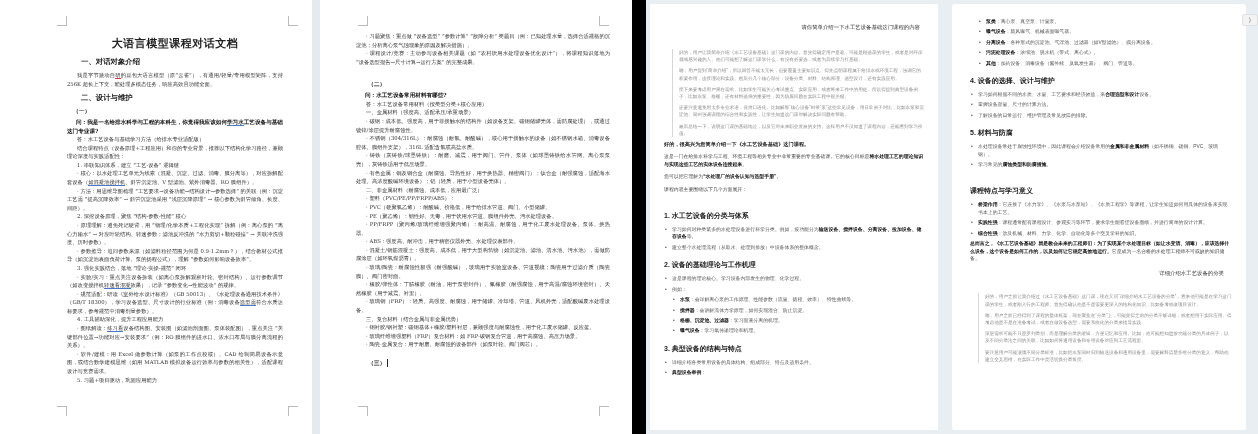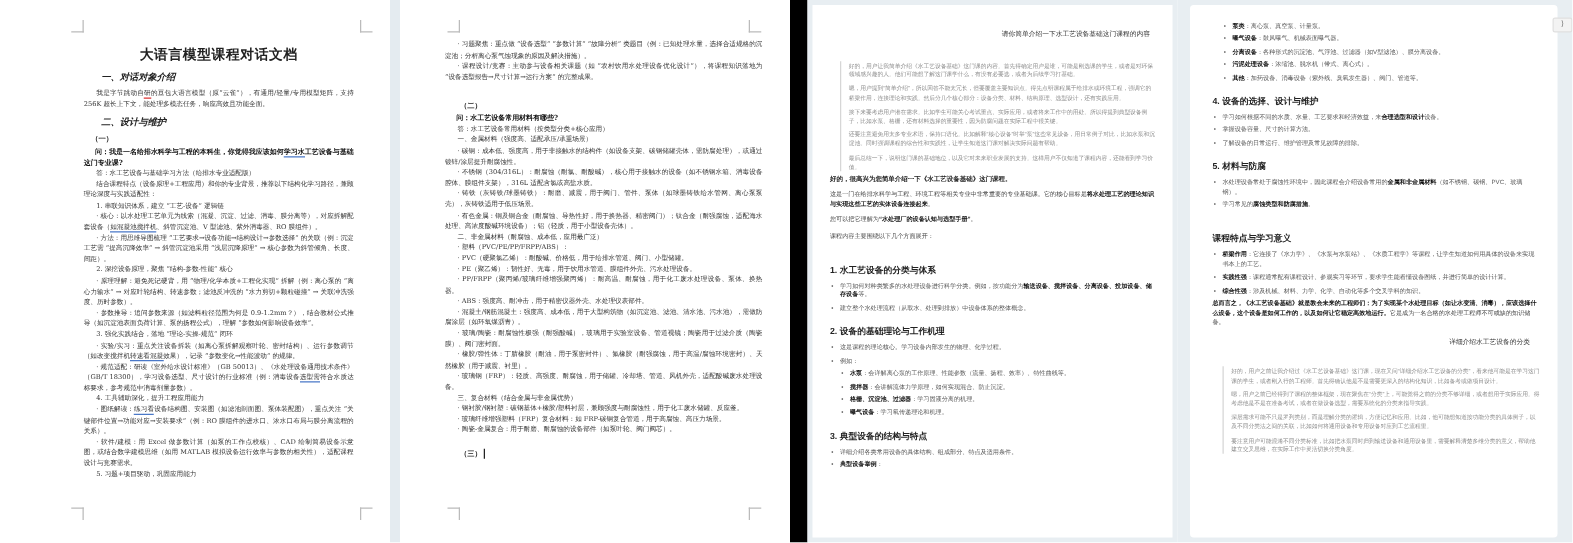--- a/index.html
+++ b/index.html
@@ -15,21 +15,21 @@
   #p2 { left: 320px; width: 312px; }
   .docinner { position: absolute; left: 44px; right: 36px; top: 28px; font-family: "DejaVu Serif", "Liberation Serif", serif; }
   #p2 .docinner { left: 36px; right: 22px; }
   .crop { position: absolute; width: 10px; height: 10px; border-color: #bbb; border-style: solid; }
   .crop.tl { border-width: 0 1px 1px 0; }
   .crop.tr { border-width: 0 0 1px 1px; }
   .crop.bl { border-width: 1px 1px 0 0; }
   .crop.br { border-width: 1px 0 0 1px; }
 
   .doc-title { text-align: center; font-size: 11px; font-weight: bold; margin: 8px 0 6px; letter-spacing: 0.5px; }
-  .doc-h { font-size: 7.4px; font-weight: bold; margin: 5px 0 4px 14px; font-style: italic; }
+  .doc-h { font-size: 7.4px; font-weight: bold; margin: 5px 0 4px 14px; }
   .doc-p { font-size: 5.3px; line-height: 8.6px; text-indent: 1.9em; color: #333; text-align: justify; }
   .doc-q { font-size: 5.6px; line-height: 8.4px; font-weight: bold; text-indent: 1.6em; color: #111; }
   .doc-sec { font-size: 5.8px; font-weight: bold; margin: 4px 0 2px 6px; }
   .ul-blue { border-bottom: 1px solid #4a78c8; }
   .ul-red { border-bottom: 1px solid #d33; }
   .caret { display: inline-block; width: 1px; height: 8px; background: #222; vertical-align: middle; margin-left: 2px; }
 
   
   #blackbar { left: 632px; width: 14px; background: #000; }
 

